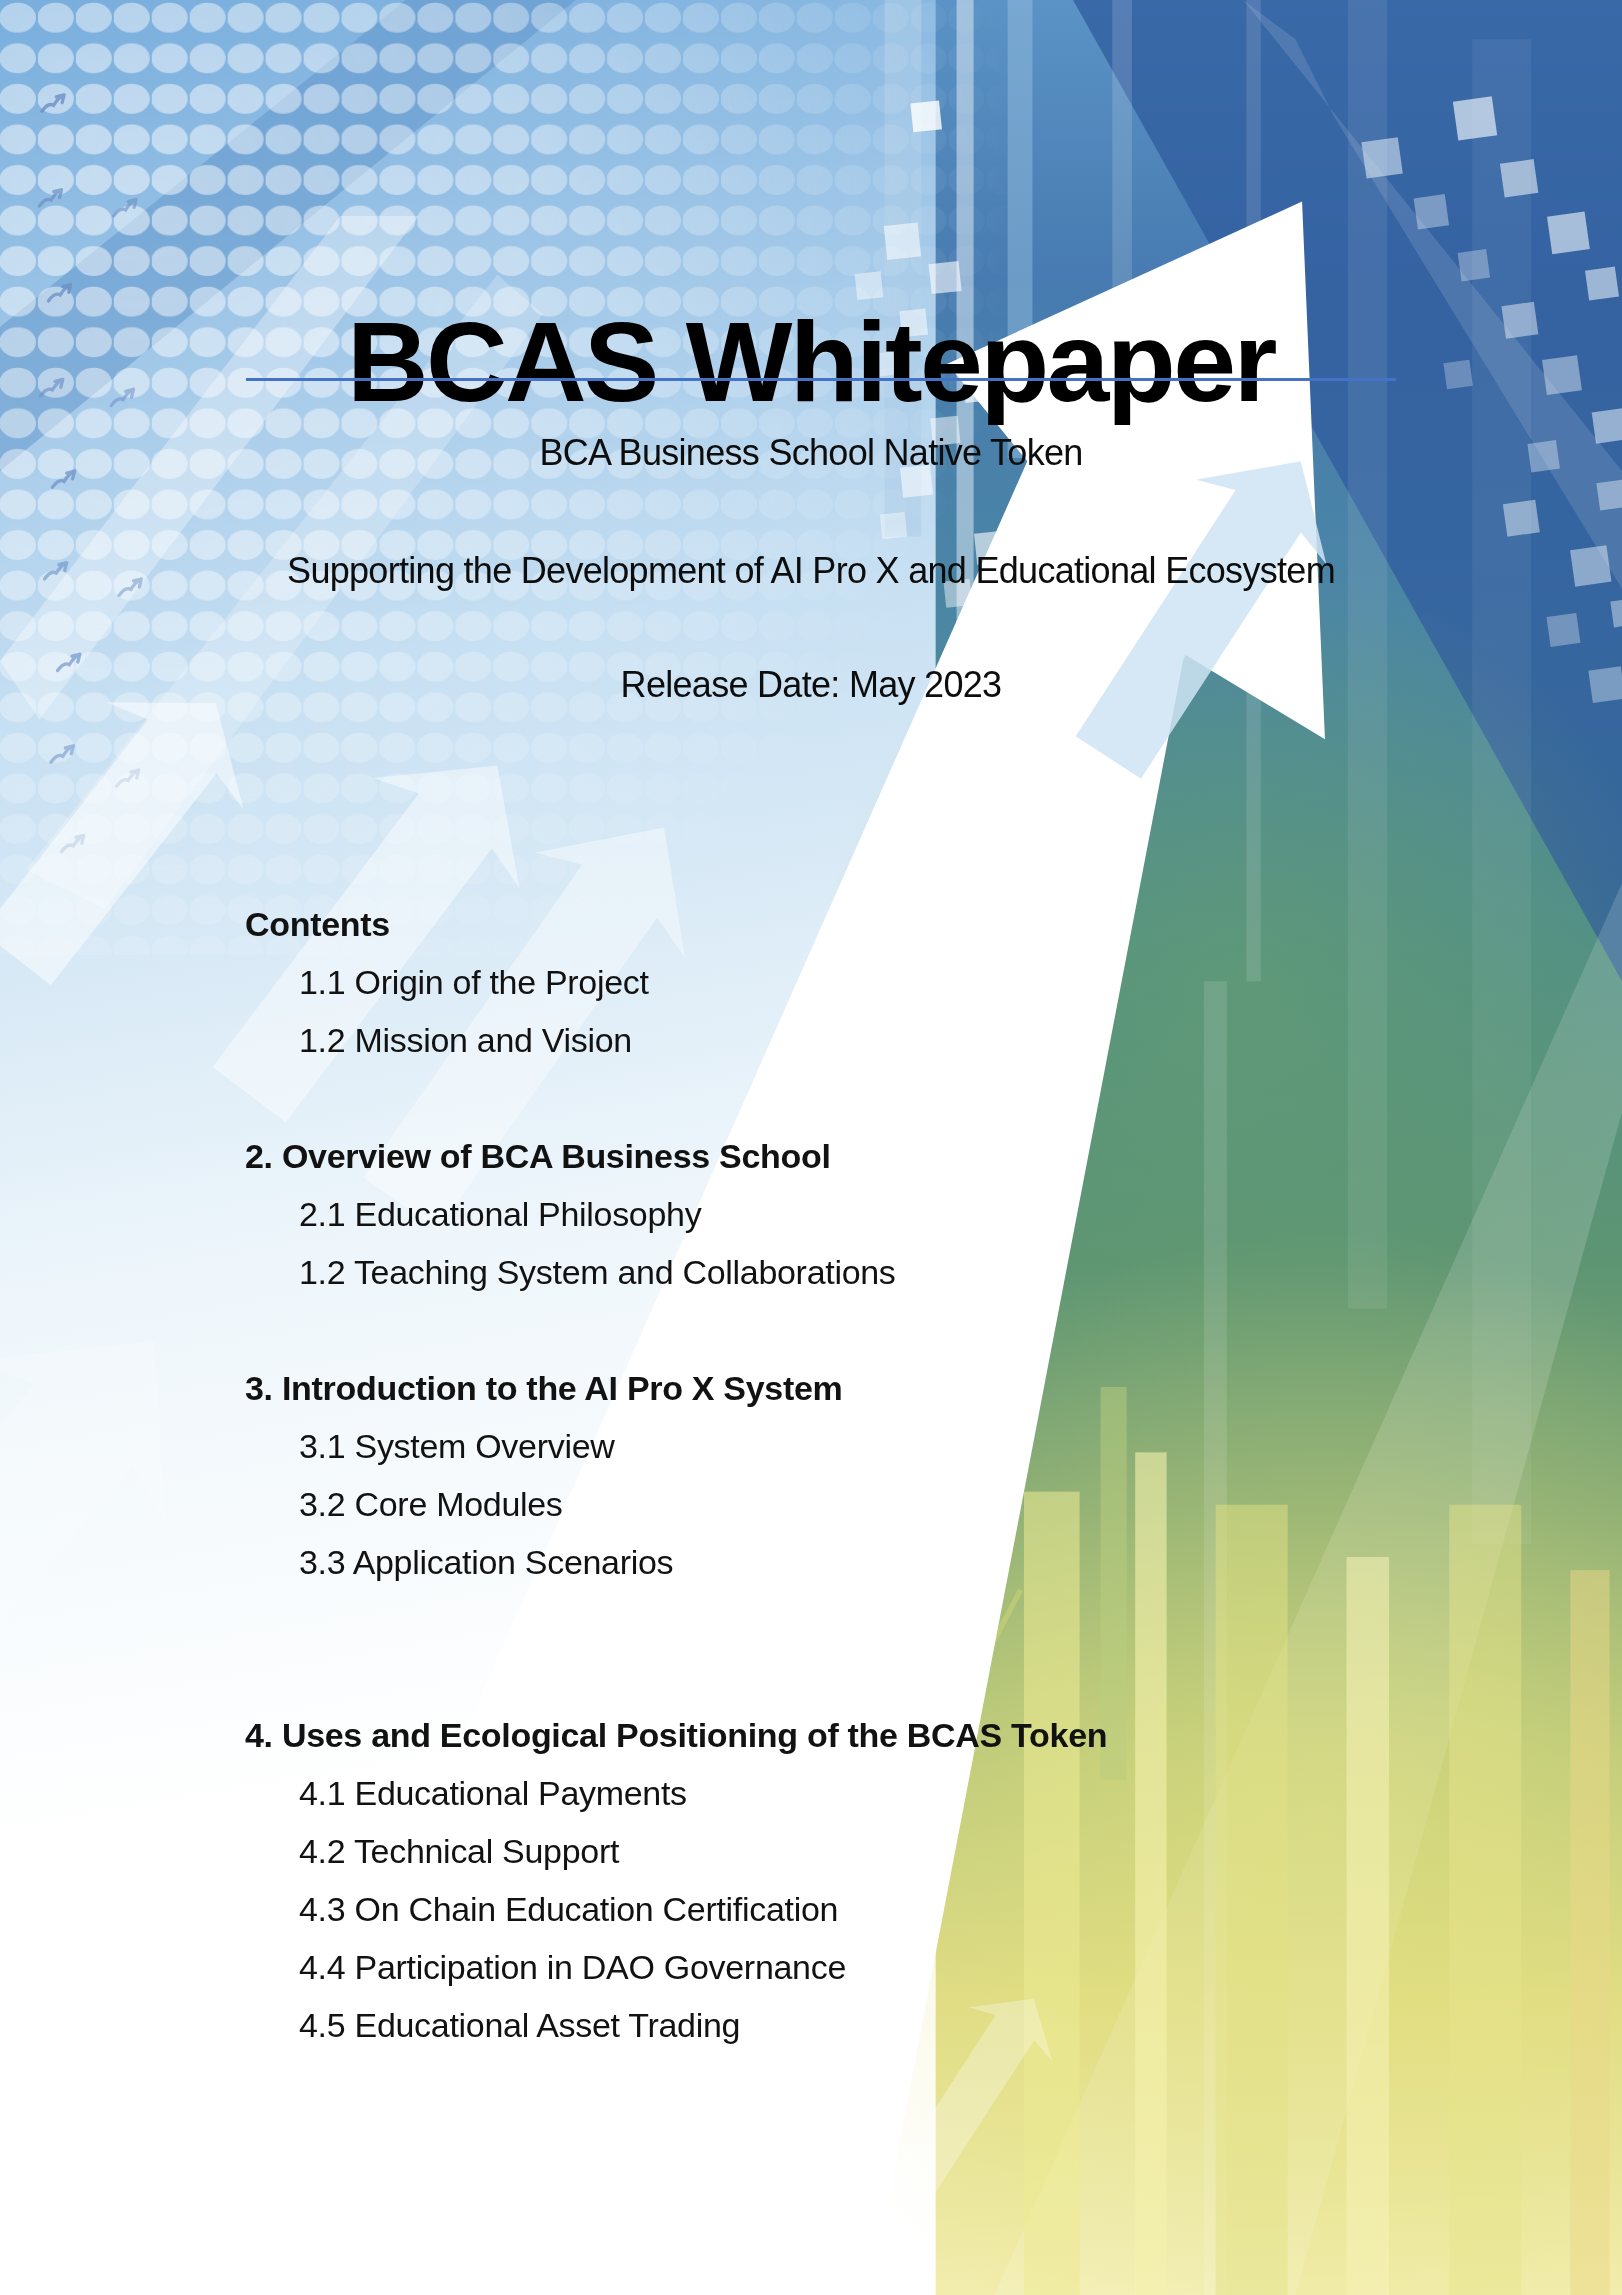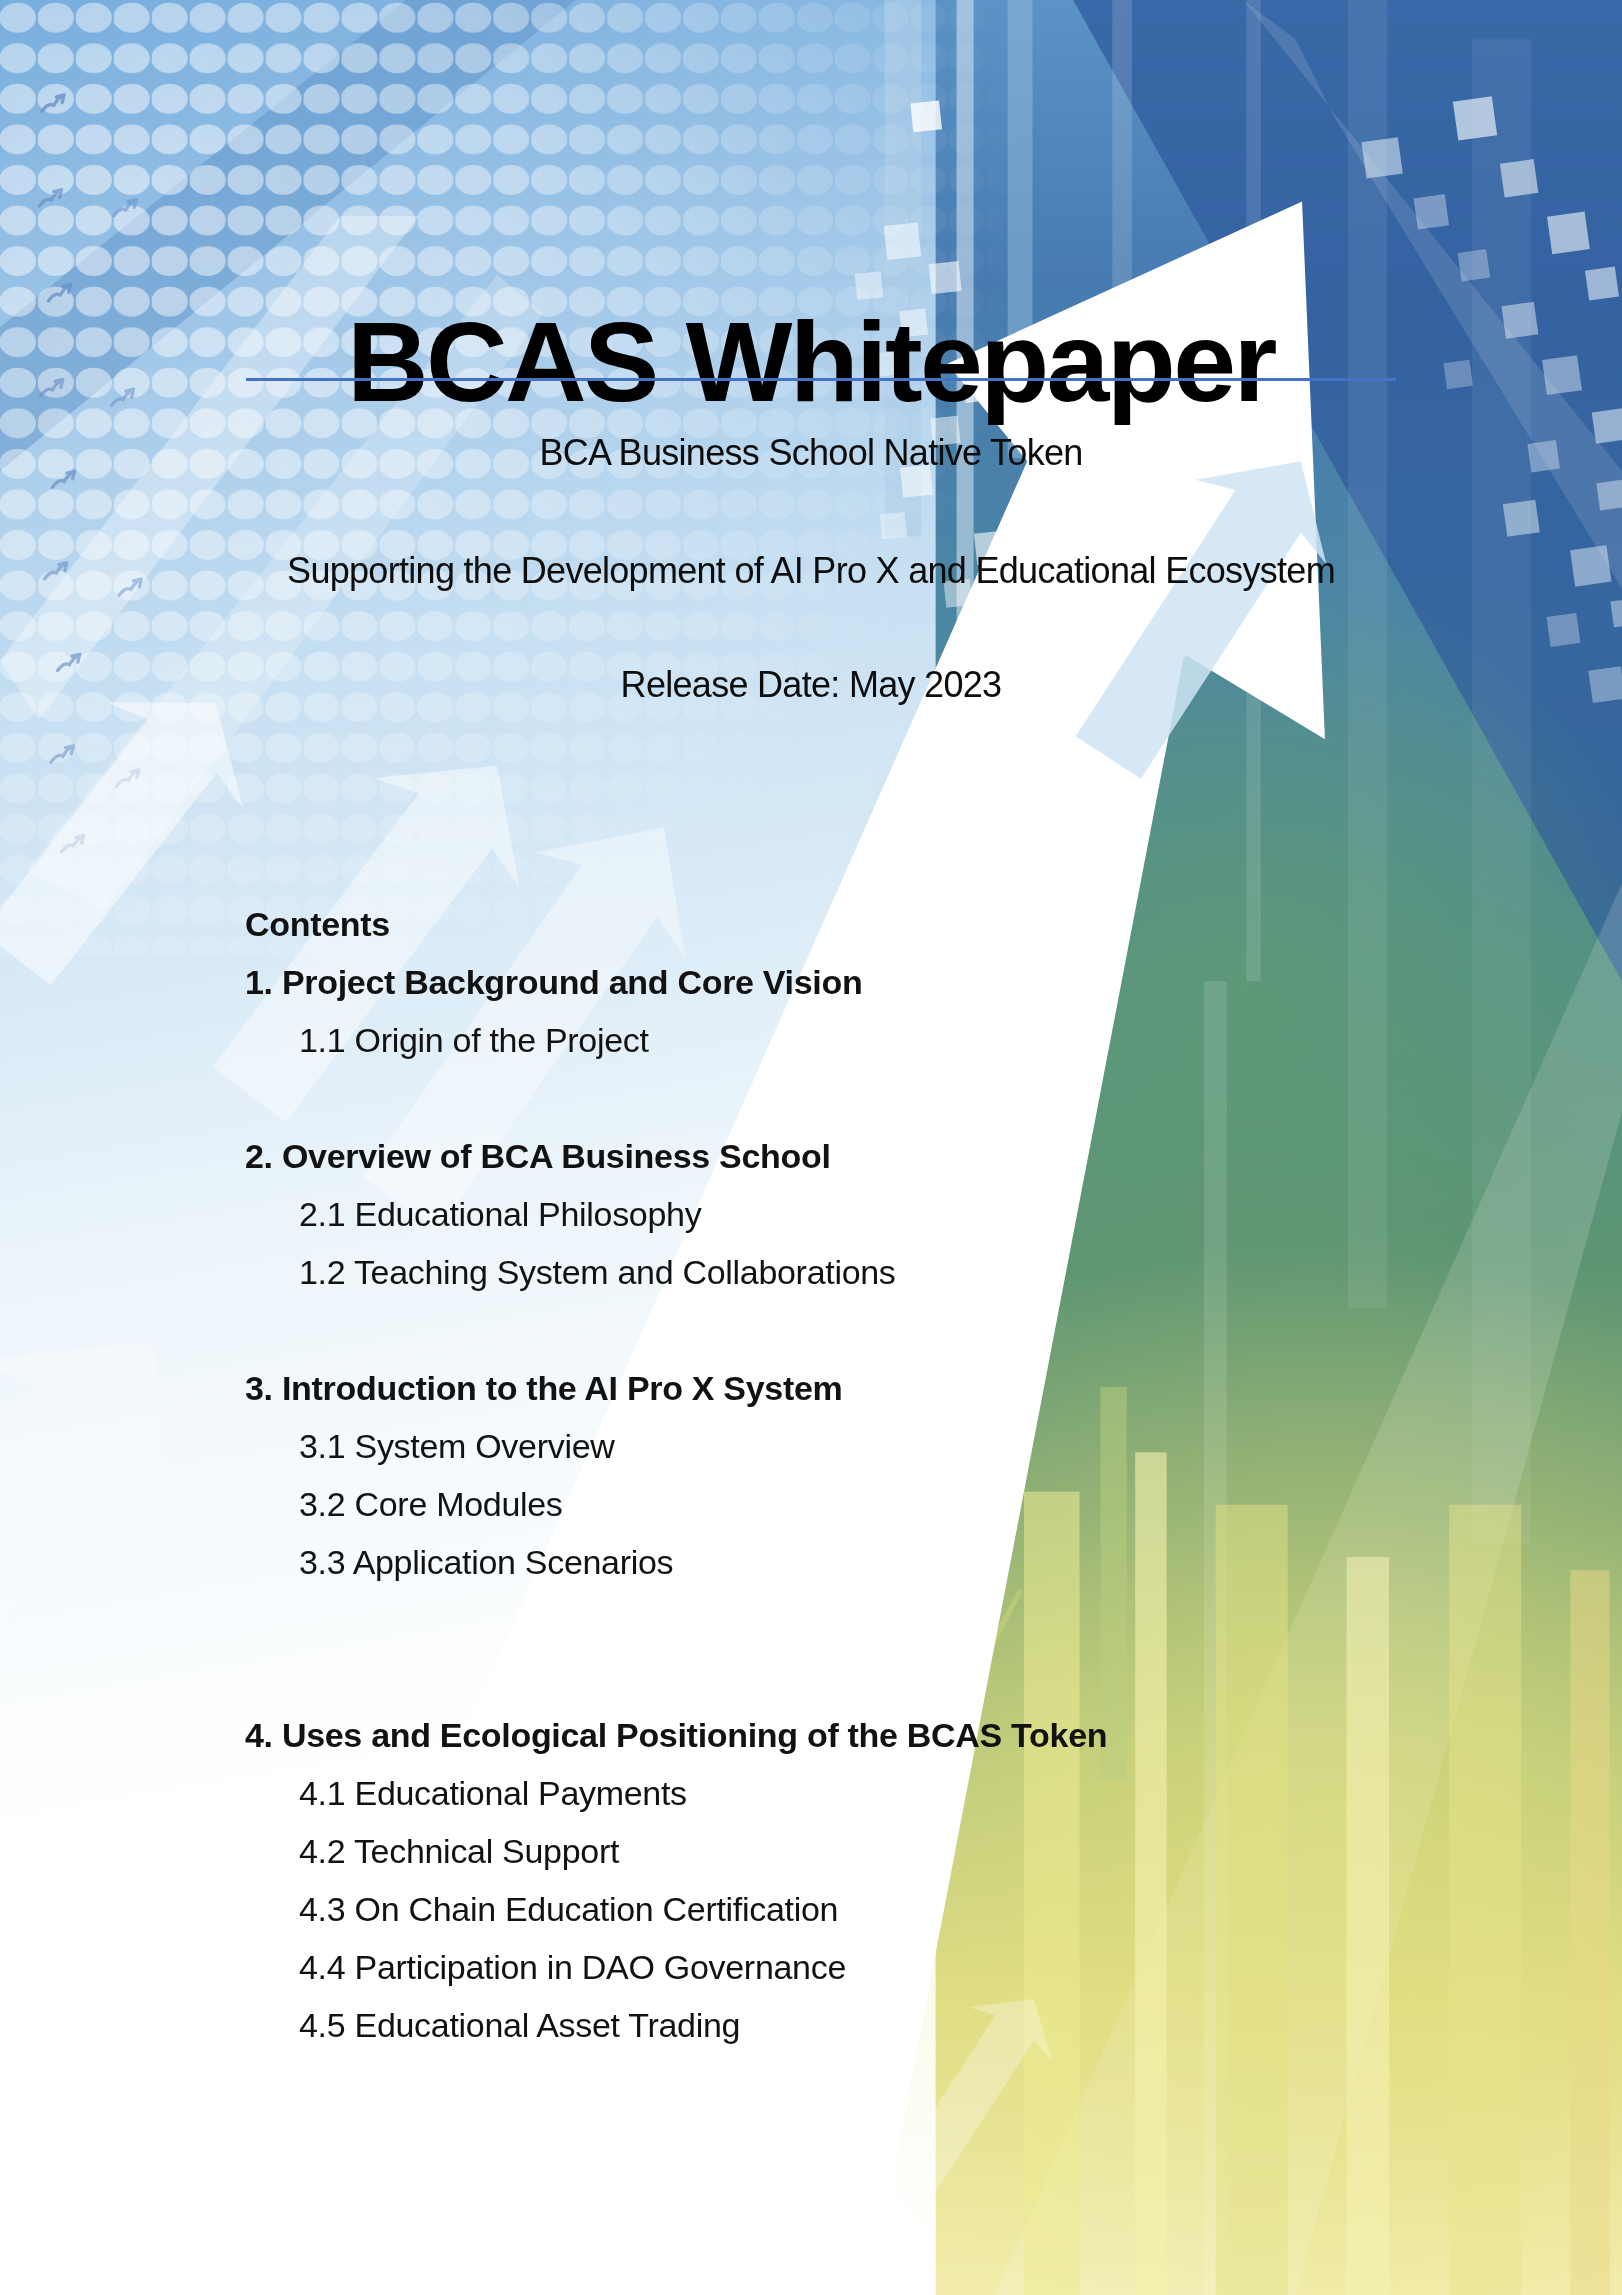--- a/index.html
+++ b/index.html
@@ -182,22 +182,22 @@
 
   <h1 class="title" style="color: rgb(0, 0, 0);">BCAS Whitepaper</h1>
   <div class="rule" style="background: rgb(68, 114, 196);"></div>
   <div class="sub sub1">BCA Business School Native Token</div>
   <div class="sub sub2">Supporting the Development of AI Pro X and Educational Ecosystem</div>
   <div class="sub sub3">Release Date: May 2023</div>
 
   <nav class="toc" style="color: rgb(18, 18, 18);">
     <div class="toc-label">Contents</div>
     <div id="toc-sections">
-        <div class="toc-h gap-none">1. Project Background and Core Vision</div>
         <div class="toc-i">1.1 Origin of the Project</div>
+        <div class="toc-i">1.2 Mission and Vision</div>
         <div class="toc-h gap-lg">2. Overview of BCA Business School</div>
         <div class="toc-i">2.1 Educational Philosophy</div>
         <div class="toc-i">1.2 Teaching System and Collaborations</div>
         <div class="toc-h gap-lg">3. Introduction to the AI Pro X System</div>
         <div class="toc-i">3.1 System Overview</div>
         <div class="toc-i">3.2 Core Modules</div>
         <div class="toc-i">3.3 Application Scenarios</div>
         <div class="toc-h gap-xl">4. Uses and Ecological Positioning of the BCAS Token</div>
         <div class="toc-i">4.1 Educational Payments</div>
         <div class="toc-i">4.2 Technical Support</div>

